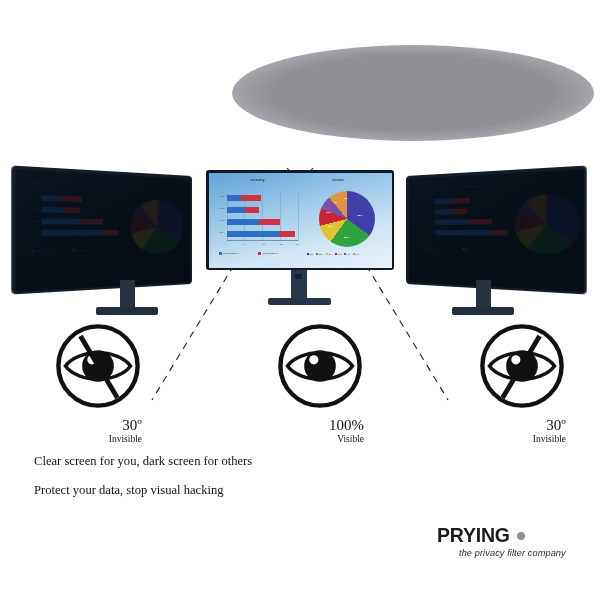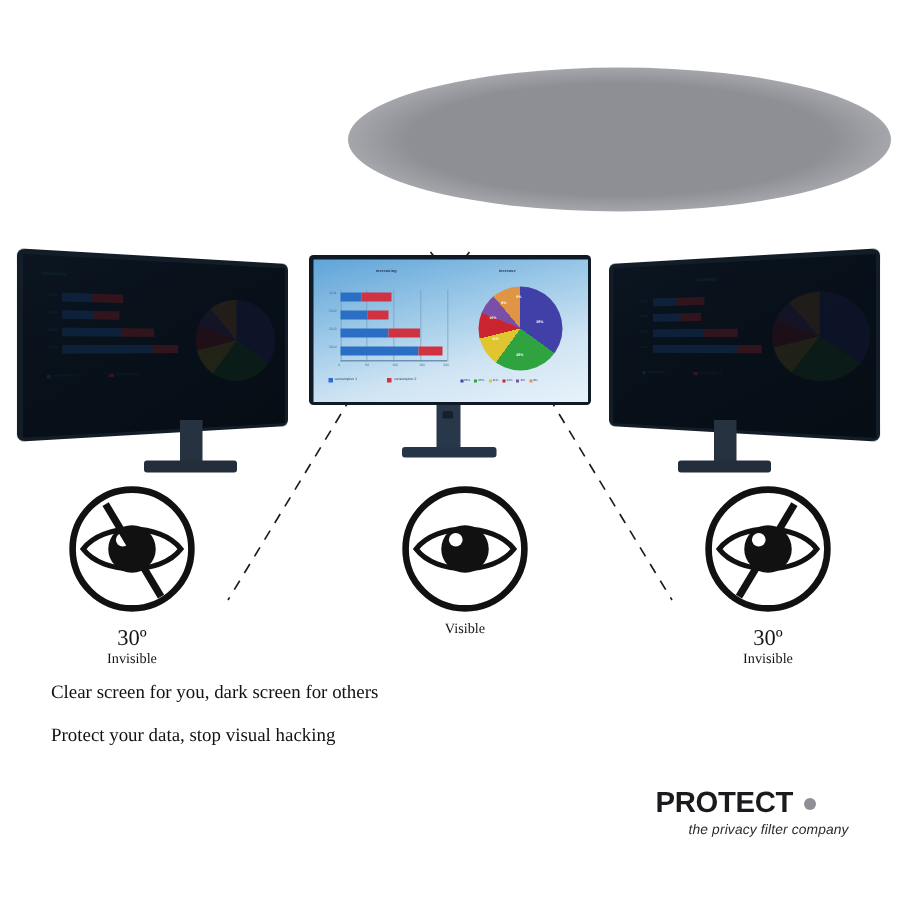--- a/index.html
+++ b/index.html
@@ -144,21 +144,21 @@
   .d-legend { position:absolute; display:flex; gap:16px; }
   .d-leg-item { display:flex; align-items:center; gap:1.4px; }
   .d-leg-sw { width:2.6px; height:2.6px; }
   .d-leg-tx { font-family:"Liberation Sans", sans-serif; font-size:2.1px; color:#2d4a64; }
   .d-pie { position:absolute; border-radius:50%; }
 
   
   #angle-lines { position:absolute; left:0; top:0; width:600px; height:600px; pointer-events:none; }
 
   
-  .eye-group { position:absolute; text-align:center; }
+  .eye-group { position:absolute; text-align:right; }
   .eye-deg {
     font-family:"Liberation Serif", serif;
     font-size:15px; color:#14141a; margin-top:4px; line-height:1.05;
   }
   .eye-deg.bold { font-weight:normal; }
   .eye-cap {
     font-family:"Liberation Serif", serif;
     font-size:9.5px; color:#14141a; line-height:1.2;
   }
   .eye-cap.bold { font-weight:normal; }
@@ -395,20 +395,21 @@
   <div class="eye-cap">Invisible</div>
 </div>
 
 <div class="eye-group" style="left:256px; top:322px; width:108px;">
   <svg width="88" height="88" viewBox="0 0 100 100">
     <circle cx="50" cy="50" r="45" fill="none" stroke="#111" stroke-width="5"></circle>
     <path d="M13 50 C28 30, 72 30, 87 50 C72 70, 28 70, 13 50 Z" fill="#fff" stroke="#111" stroke-width="4"></path>
     <circle cx="50" cy="50" r="18" fill="#111"></circle>
     <circle cx="43" cy="43" r="5.2" fill="#fff"></circle>
   </svg>
+  <div class="eye-deg bold">100%</div>
   <div class="eye-cap bold">Visible</div>
 </div>
 
 <div class="eye-group" style="left:458px; top:322px; width:108px;">
   <svg width="88" height="88" viewBox="0 0 100 100">
     <circle cx="50" cy="50" r="45" fill="none" stroke="#111" stroke-width="5"></circle>
     <path d="M13 50 C28 30, 72 30, 87 50 C72 70, 28 70, 13 50 Z" fill="#fff" stroke="#111" stroke-width="4"></path>
     <circle cx="50" cy="50" r="18" fill="#111"></circle>
     <circle cx="43" cy="43" r="5.2" fill="#fff"></circle>
     <line x1="70" y1="16" x2="28" y2="86" stroke="#111" stroke-width="5.5"></line>
@@ -417,17 +418,17 @@
   <div class="eye-cap">Invisible</div>
 </div>
 
 <div id="copy-block">
   <div class="copy-line">Clear screen for you, dark screen for others</div>
   <div class="copy-line">Protect your data, stop visual hacking</div>
 </div>
 
 <div id="logo-block">
   <div id="logo-row">
-    <div id="logo-word">PROTECT</div>
+    <div id="logo-word">PRYING</div>
     <div id="logo-dot"></div>
   </div>
   <div id="logo-tag">the privacy filter company</div>
 </div>
 
 </body></html>

